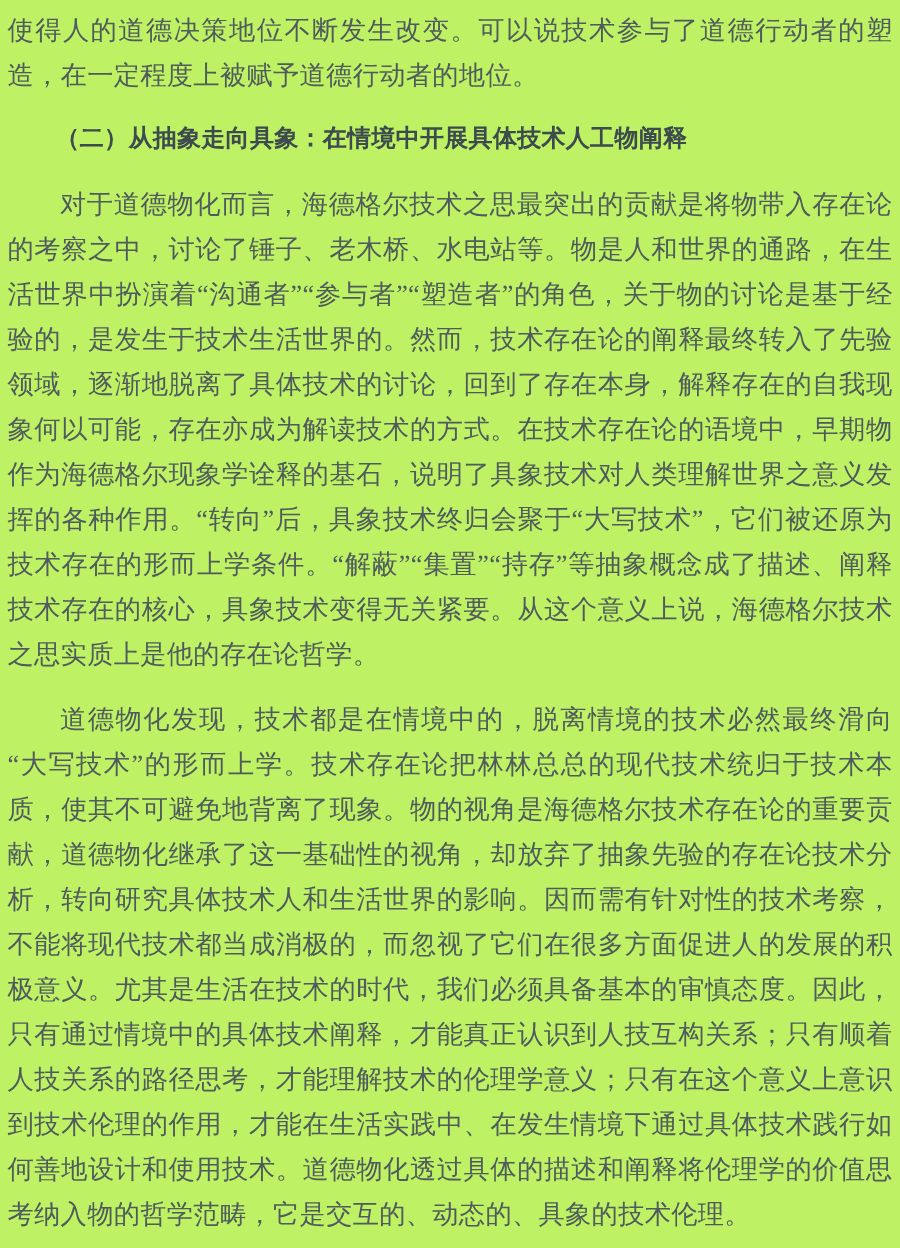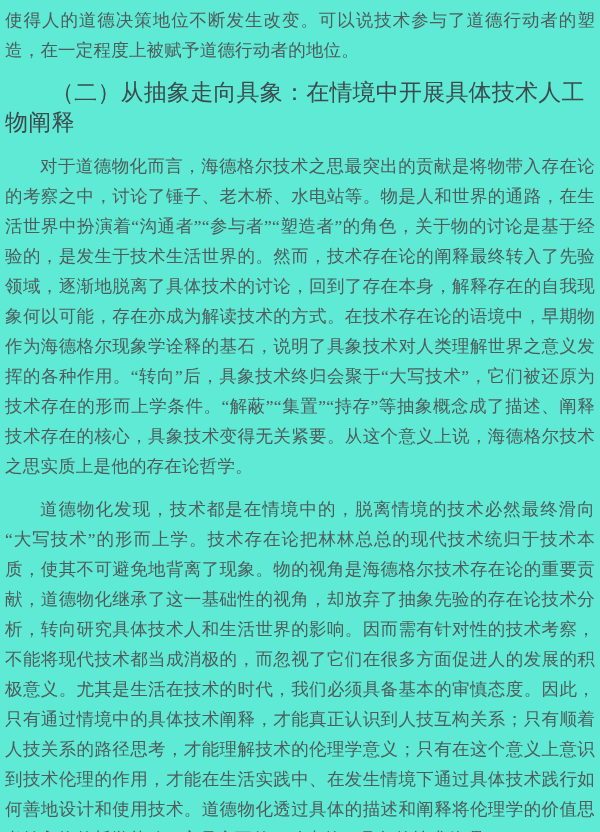--- a/index.html
+++ b/index.html
@@ -6,21 +6,21 @@
     margin: 0;
     padding: 0;
     background: #ffffff;
   }
   .page {
     position: relative;
     width: 600px;
     height: 832px;
     box-sizing: border-box;
     padding: 5px 5px 0 5px;
-    background: #5eead4;
+    background: #bef264;
     overflow: hidden;
     font-family: "Liberation Serif", "DejaVu Serif", serif;
   }
   .para {
     margin: 0;
     font-size: 17.5px;
     line-height: 30px;
     color: #4f5b5c;
     text-align: justify;
     text-justify: inter-character;
@@ -29,24 +29,24 @@
   }
   .para.indent {
     text-indent: 2em;
   }
   .para.follow {
     margin-top: 13px;
     font-family: Liberation Serif, serif;
   }
   .heading {
     margin: 13px 0 13px 0;
-    font-size: 23px;
+    font-size: 16px;
     line-height: 30px;
     color: #3d4a4e;
-    font-weight: 400;
+    font-weight: 700;
     text-indent: 2em;
     letter-spacing: 0.2px;
   }
 </style>
 </head>
 <body>
 
 <div class="page">
   <p class="para">使得人的道德决策地位不断发生改变。可以说技术参与了道德行动者的塑造，在一定程度上被赋予道德行动者的地位。</p>
 

